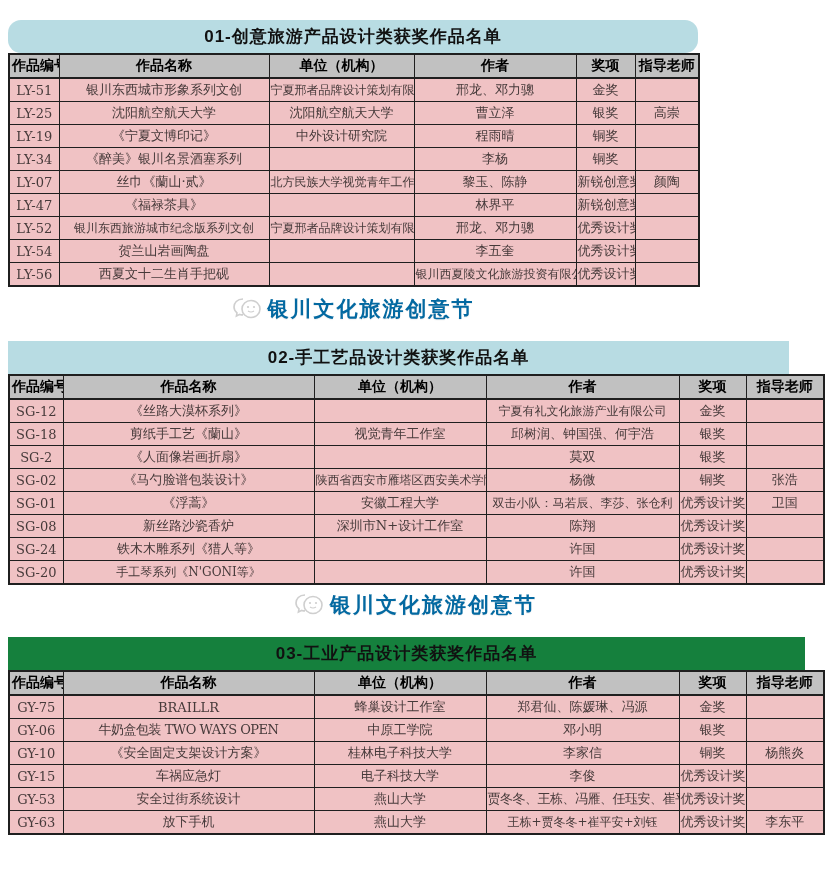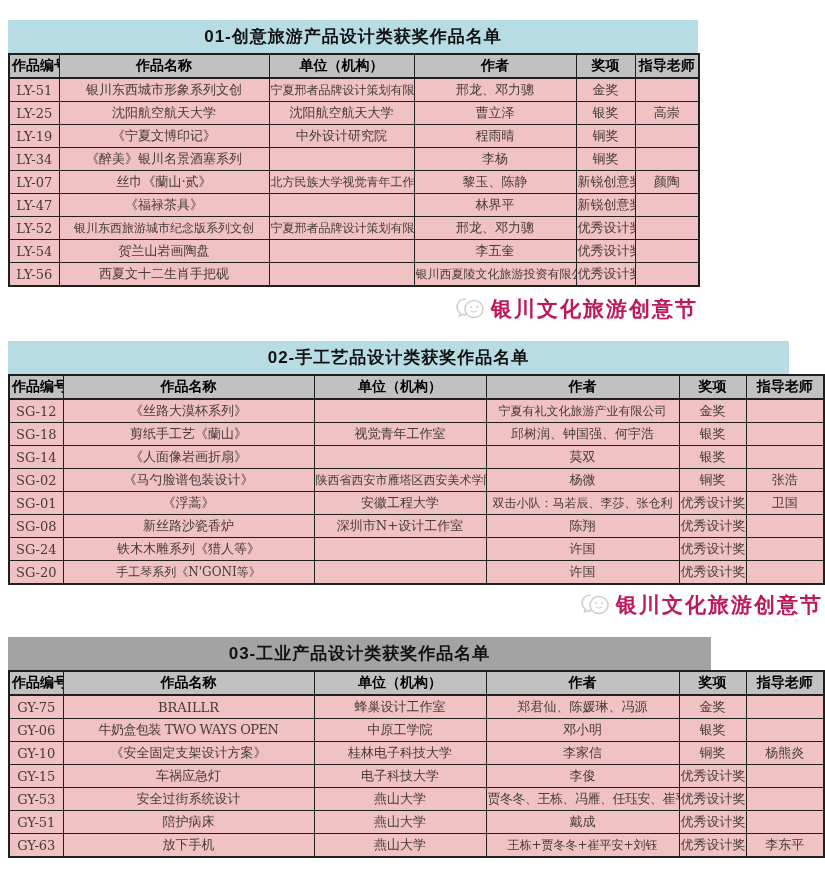--- a/index.html
+++ b/index.html
@@ -29,39 +29,39 @@
   table.award td{
     background:#f0c2c4;color:#463a3a;
     font-size:13px;height:22px;padding:0 1px;
     border:1px solid #1f1f1f;text-align:center;
     white-space:nowrap;overflow:hidden;
     font-family:"DejaVu Serif","Liberation Serif",serif;
   }
   table.award td.long{font-size:12px;}
   table.award td.vlong{font-size:13px;letter-spacing:-0.5px;}
   .watermark{
-    display:flex;align-items:center;justify-content:flex-end;
+    display:flex;align-items:center;justify-content:center;
     height:28px;padding-right:38px;
-    color:#be185d;font-size:21px;font-weight:bold;
+    color:#0369a1;font-size:21px;font-weight:bold;
     letter-spacing:2px;
     text-shadow:0 1px 1px #efefef;
     user-select:none;
   }
   .watermark .wm-logo{margin-right:6px;display:inline-flex;}
   .wm1{margin-top:8px;}
   .wm2{margin-top:6px;}
   .gap-a{margin-top:18px;}
 </style>
 </head>
 <body>
 
 <div id="page">
   <div>
       <div class="table-section">
-        <div class="title-bar" style="width: 690px; background: rgb(184, 220, 227);">01-创意旅游产品设计类获奖作品名单</div>
+        <div class="title-bar" style="width: 690px; background: rgb(184, 220, 227); border-radius: 13px;">01-创意旅游产品设计类获奖作品名单</div>
         <table class="award" style="width: 690px;">
           <colgroup>
             <col style="width: 50px;">
             <col style="width: 210px;">
             <col style="width: 145px;">
             <col style="width: 162px;">
             <col style="width: 59px;">
             <col style="width: 64px;">
           </colgroup>
           <thead>
@@ -194,21 +194,21 @@
             </tr>
             <tr>
               <td>SG-18</td>
               <td>剪纸手工艺《蘭山》</td>
               <td>视觉青年工作室</td>
               <td>邱树润、钟国强、何宇浩</td>
               <td>银奖</td>
               <td></td>
             </tr>
             <tr>
-              <td>SG-14</td>
+              <td>SG-2</td>
               <td>《人面像岩画折扇》</td>
               <td></td>
               <td>莫双</td>
               <td>银奖</td>
               <td></td>
             </tr>
             <tr>
               <td>SG-02</td>
               <td>《马勺脸谱包装设计》</td>
               <td class="long">陕西省西安市雁塔区西安美术学院</td>
@@ -257,21 +257,21 @@
             <path d="M11 3 C5 3 2 7 2 11 c0 2.4 1.2 4.4 3 5.8 L4.4 20 l3.4-1.6 c1 .3 2.1 .5 3.2 .5" stroke="#cfcfcf" stroke-width="1.6" fill="none"></path>
             <ellipse cx="19" cy="13" rx="9" ry="8.5" stroke="#cfcfcf" stroke-width="1.6" fill="none"></ellipse>
             <circle cx="16" cy="11" r="1.1" fill="#cfcfcf"></circle>
             <circle cx="22" cy="11" r="1.1" fill="#cfcfcf"></circle>
             <path d="M16 15 q3 2 6 0" stroke="#cfcfcf" stroke-width="1.2" fill="none"></path>
           </svg>
         </span>
         <span>银川文化旅游创意节</span>
       </div>
       <div class="table-section gap-a">
-        <div class="title-bar" style="width: 703px; background: #a3a3a3;">03-工业产品设计类获奖作品名单</div>
+        <div class="title-bar" style="width: 797px; background: #15803d;">03-工业产品设计类获奖作品名单</div>
         <table class="award" style="width: 815px;">
           <colgroup>
             <col style="width: 54px;">
             <col style="width: 251px;">
             <col style="width: 172px;">
             <col style="width: 193px;">
             <col style="width: 67px;">
             <col style="width: 78px;">
           </colgroup>
           <thead>
@@ -319,28 +319,20 @@
             </tr>
             <tr>
               <td>GY-53</td>
               <td>安全过街系统设计</td>
               <td>燕山大学</td>
               <td class="vlong">贾冬冬、王栋、冯雁、任珏安、崔平安</td>
               <td>优秀设计奖</td>
               <td></td>
             </tr>
             <tr>
-              <td>GY-51</td>
-              <td>陪护病床</td>
-              <td>燕山大学</td>
-              <td>戴成</td>
-              <td>优秀设计奖</td>
-              <td></td>
-            </tr>
-            <tr>
               <td>GY-63</td>
               <td>放下手机</td>
               <td>燕山大学</td>
               <td class="long">王栋+贾冬冬+崔平安+刘钰</td>
               <td>优秀设计奖</td>
               <td>李东平</td>
             </tr>
           </tbody>
         </table>
       </div>

